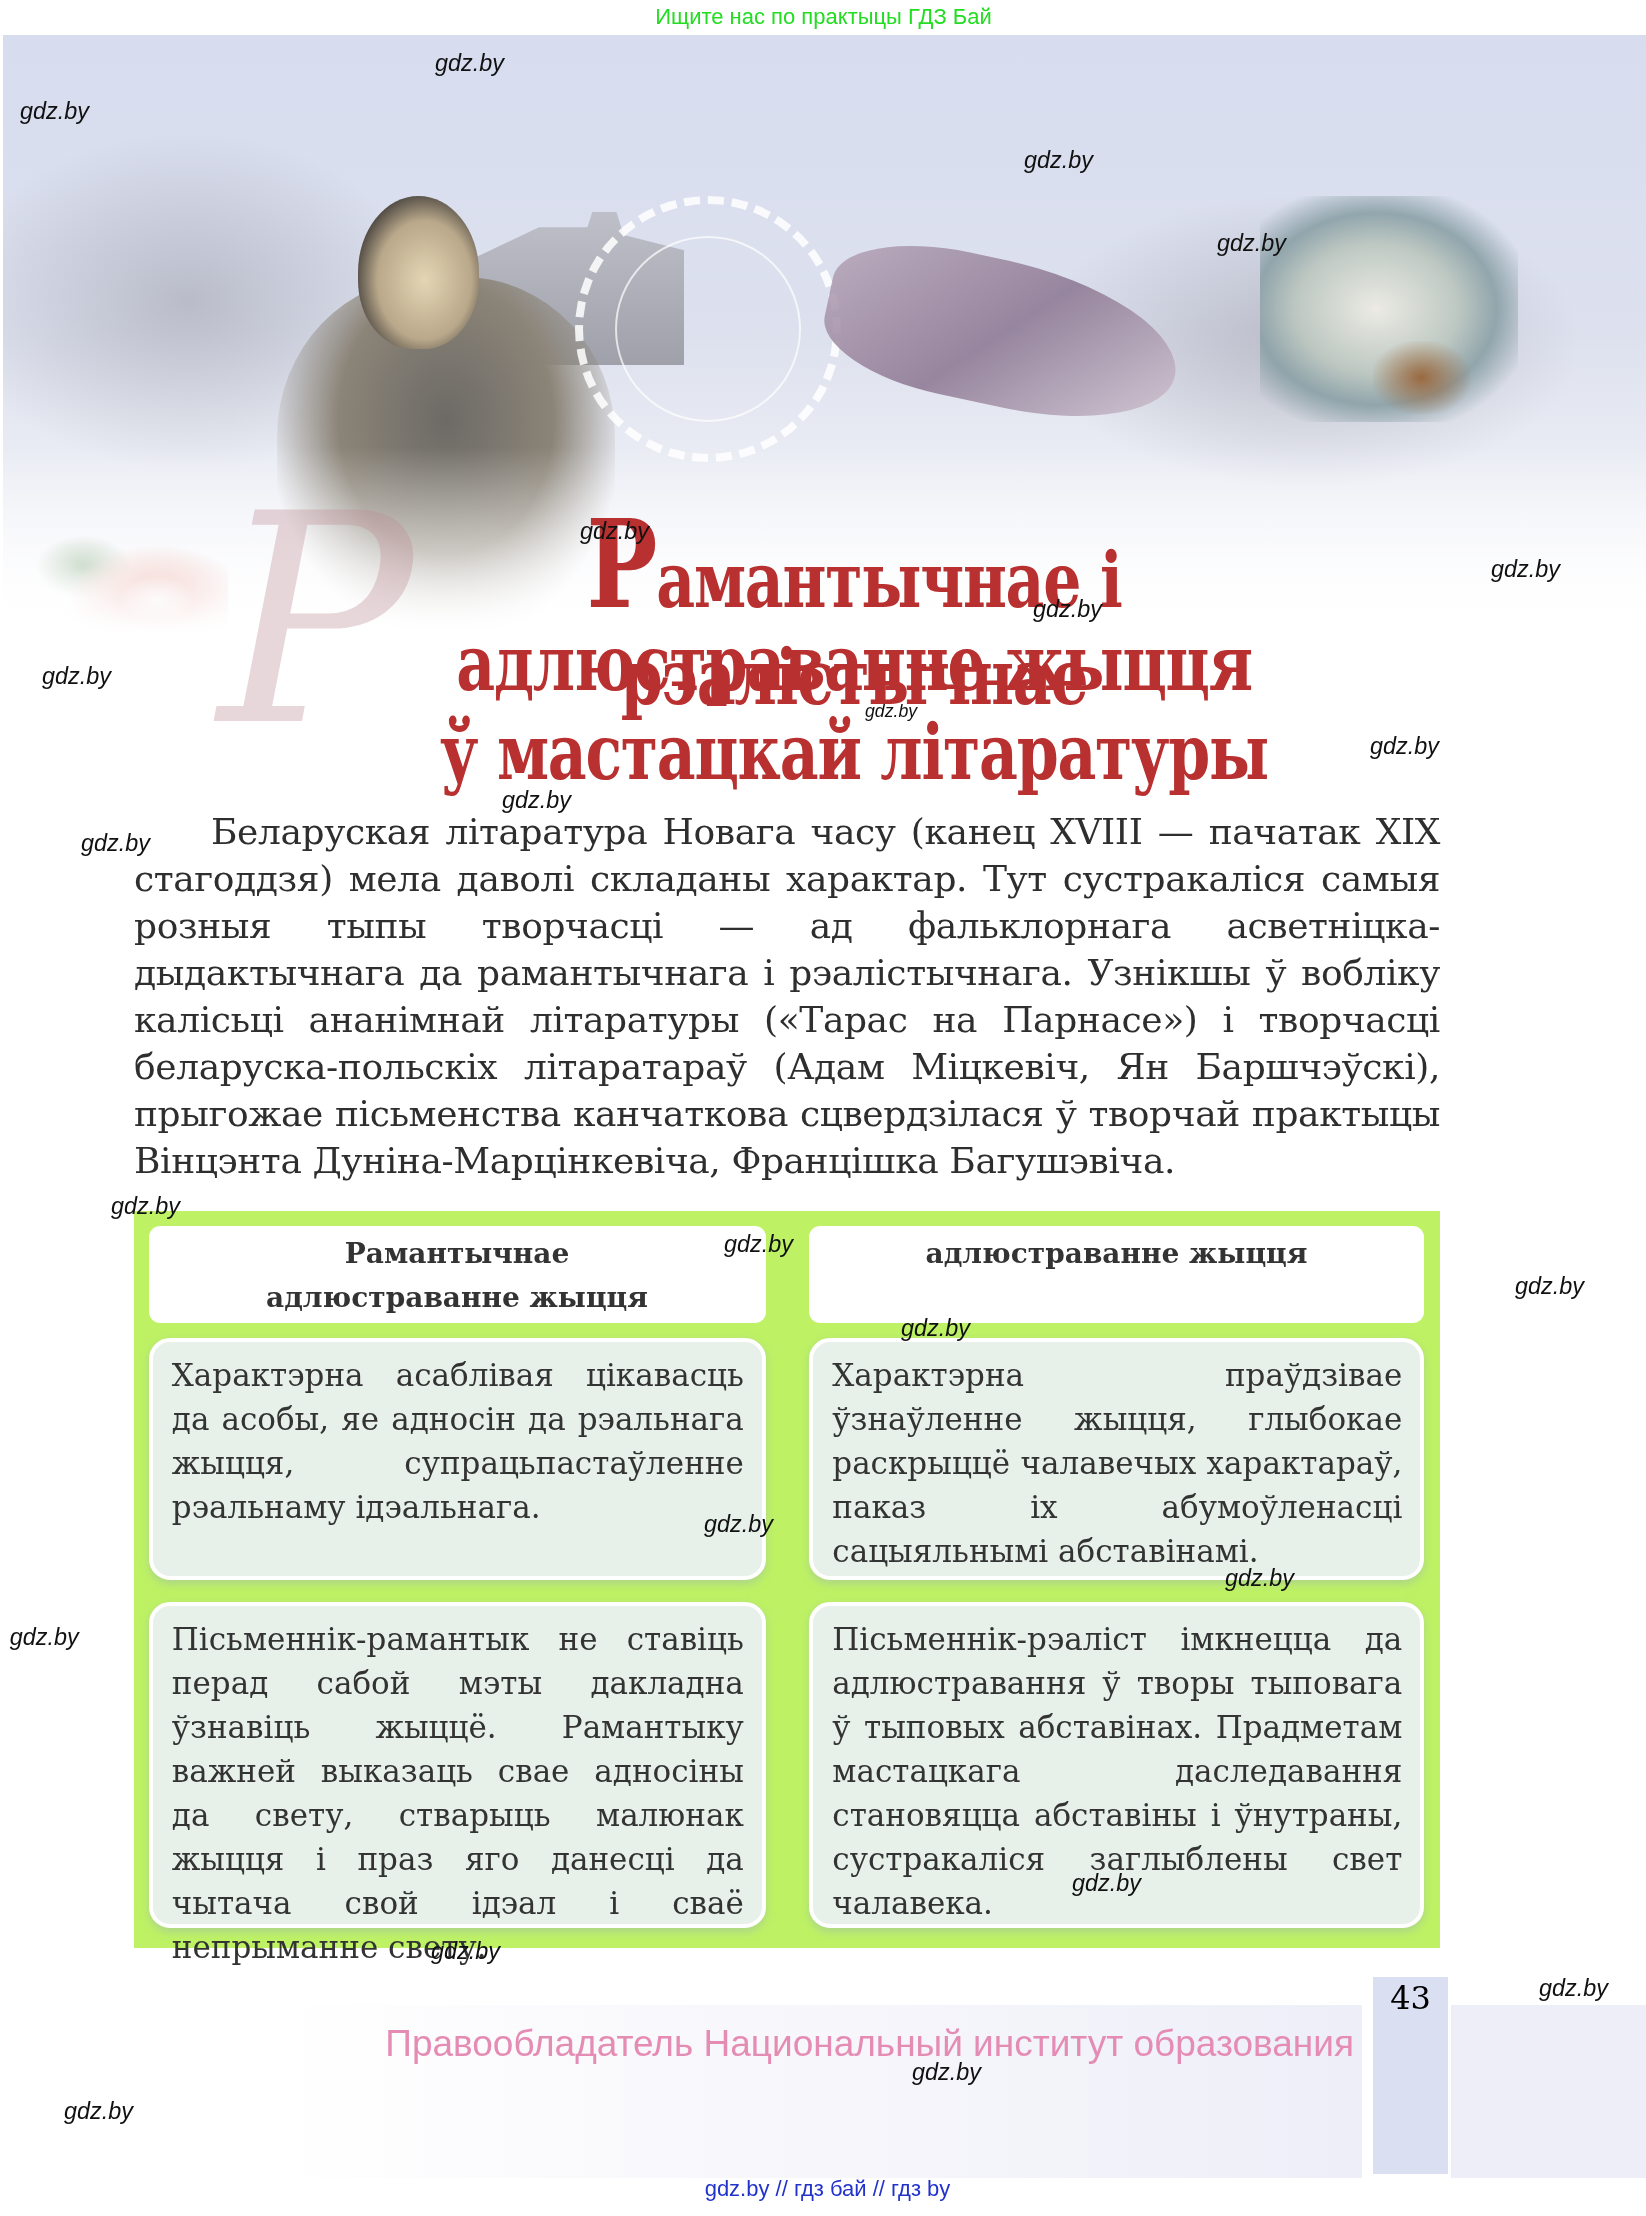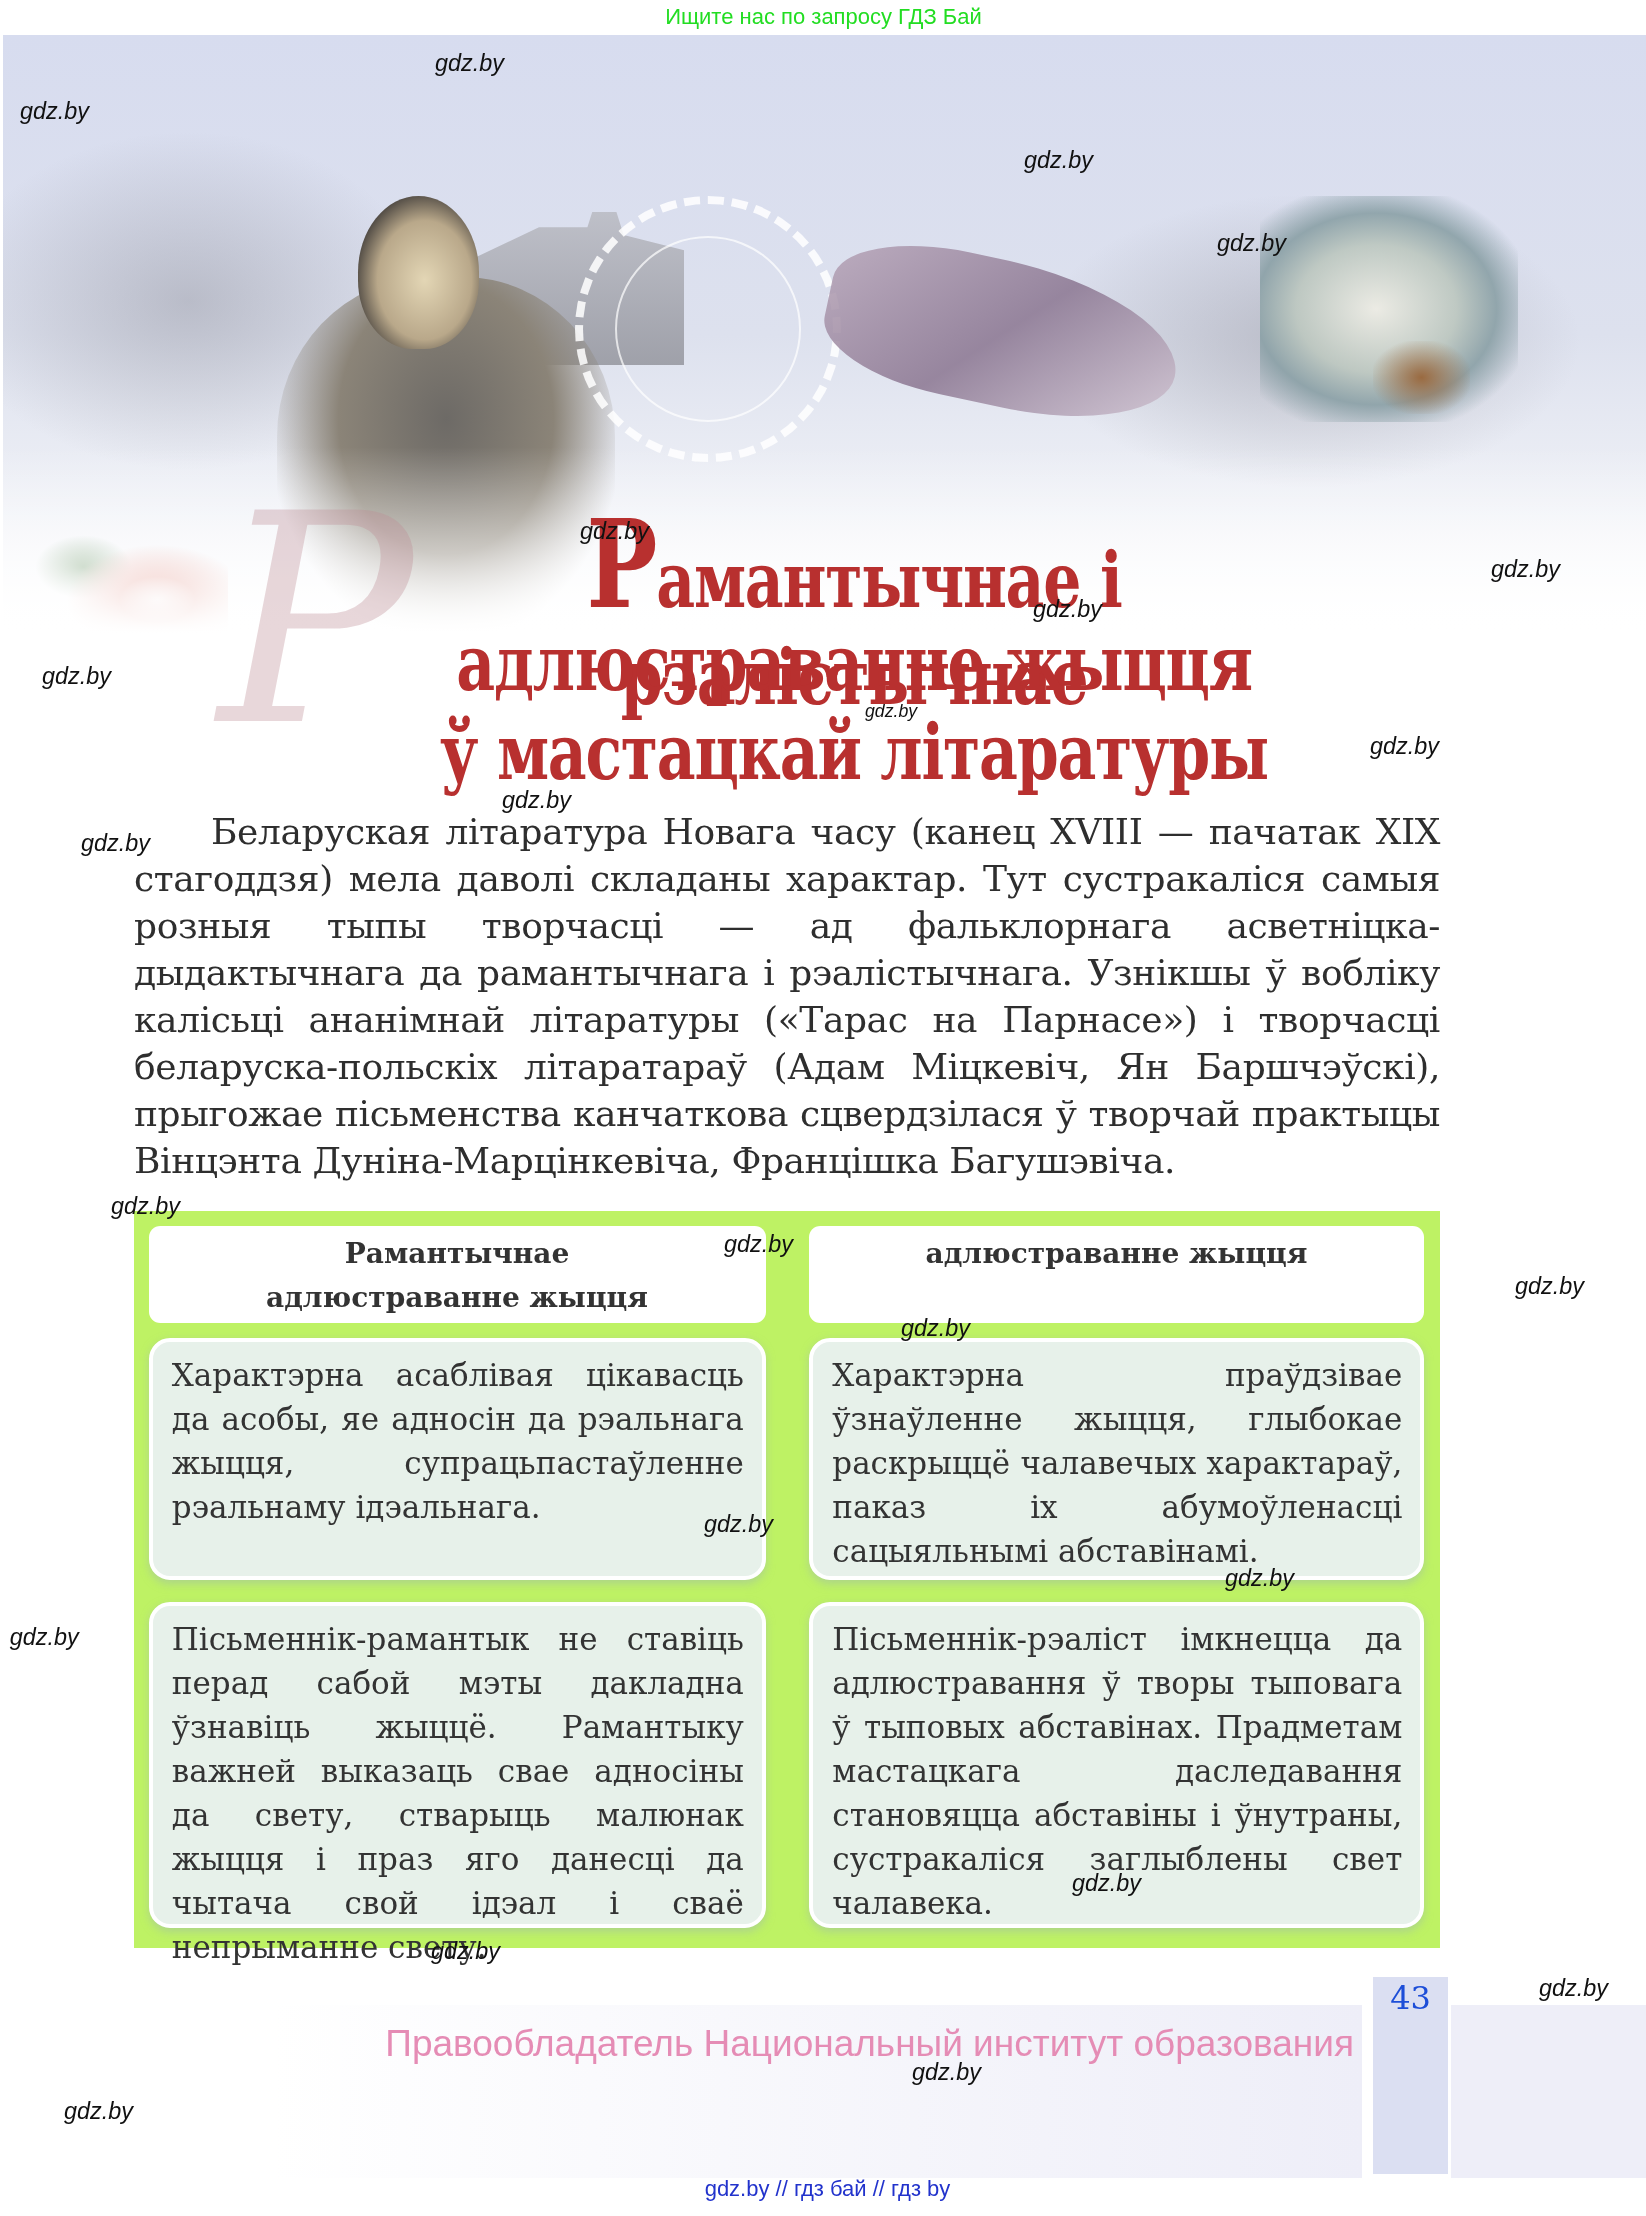--- a/index.html
+++ b/index.html
@@ -130,41 +130,41 @@
   .footer-band-right {
     position: absolute; left: 1451px; top: 2005px; width: 196px; height: 173px;
     background: #eeeef8;
   }
   .page-num-tab {
     position: absolute; left: 1373px; top: 1977px; width: 75px; height: 197px;
     background: #dbdff2;
   }
   .page-num {
     position: absolute; left: 1373px; top: 1979px; width: 75px; text-align: center;
-    font-family: "DejaVu Serif", serif; font-size: 32px; color: #1d4ed8;
+    font-family: "DejaVu Serif", serif; font-size: 32px; color: #000000;
   }
   .copyright {
     position: absolute; left: 242px; top: 2023px; width: 1128px; text-align: right;
     padding-right: 16px;
     font-family: "Liberation Sans", sans-serif; font-size: 37px; color: #e58cb5;
   }
   .bottom-links {
     position: absolute; left: 4px; top: 2176px; width: 1647px; text-align: center;
     font-family: "Liberation Sans", sans-serif; font-size: 22px; color: #2233cc;
   }
   .wm {
     position: absolute; font-family: "Liberation Sans", sans-serif;
     font-size: 23.4px; color: #111111; white-space: nowrap; font-style: italic;
   }
   .wm.small { font-size: 17.7px; }
 </style>
 </head>
 <body>
 
-<div class="top-banner-text">Ищите нас по запросу ГДЗ Бай</div>
+<div class="top-banner-text">Ищите нас по практыцы ГДЗ Бай</div>
 
 <div class="hero">
   <div class="ill leaf"></div>
   <div class="ill flower"></div>
   <div class="ill castle"></div>
   <div class="ill poet-coat"></div>
   <div class="ill poet-head"></div>
   <div class="ill wheel"></div>
   <div class="ill scarf"></div>
   <div class="ill ship"></div>

